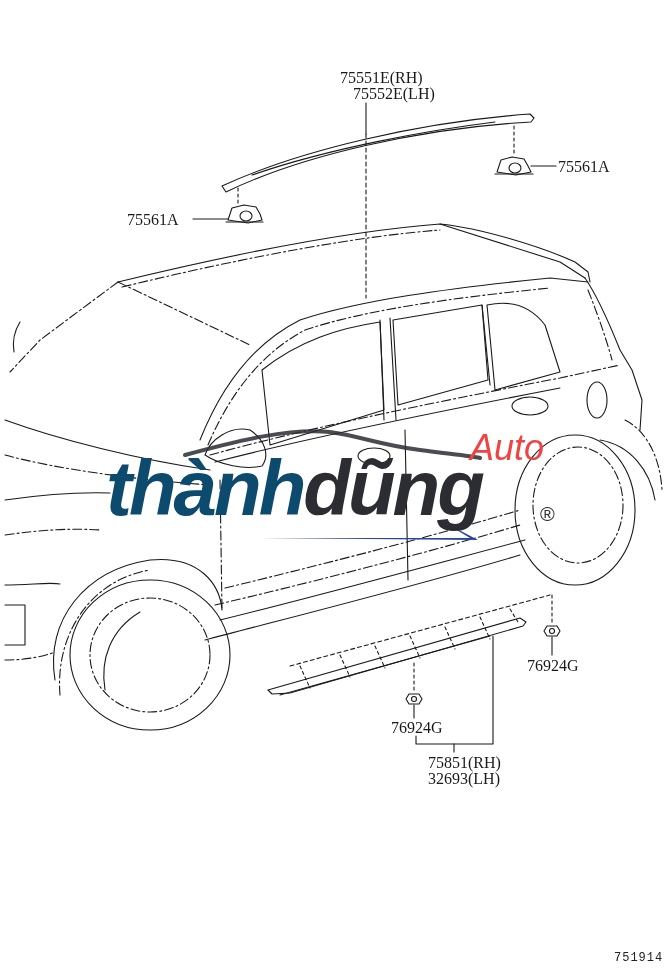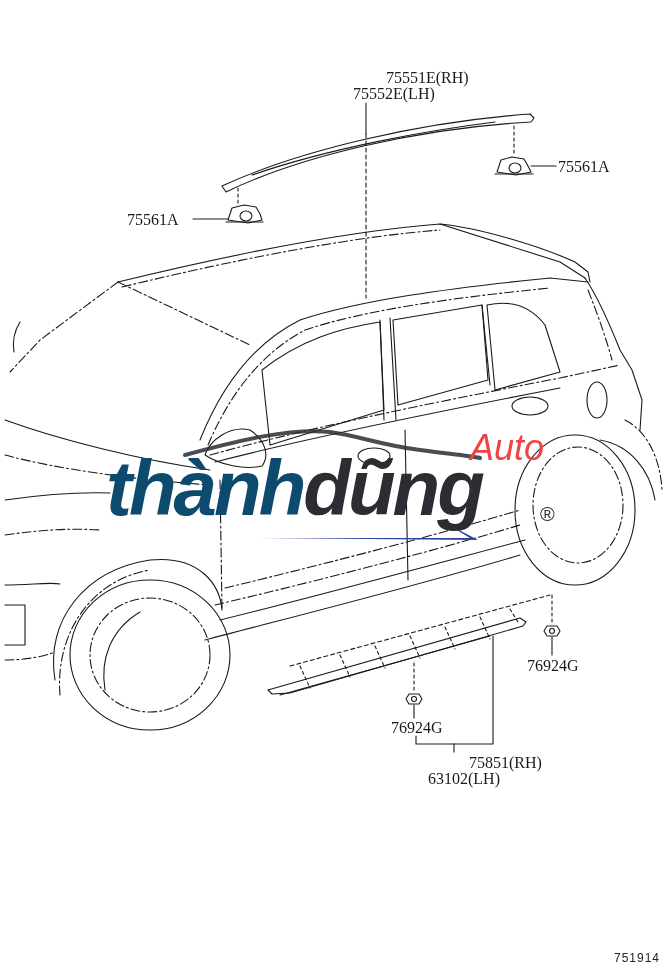--- a/index.html
+++ b/index.html
@@ -1,19 +1,19 @@
 <!DOCTYPE html>
 <html><head>
   <meta charset="utf-8">
   <style>
     html, body { margin: 0; padding: 0; background: #ffffff; }
     body { width: 671px; height: 974px; position: relative; overflow: hidden; }
     #canvas { position: absolute; left: 0; top: 0; width: 671px; height: 974px; }
     .lbl { position: absolute; font-family: "Liberation Serif", "DejaVu Serif", serif; font-size: 16px; color: #1a1a1a; line-height: 16px; white-space: nowrap; }
-    .lbl-sm { position: absolute; font-family: Liberation Sans, sans-serif; font-size: 12px; color: #222; letter-spacing: 1px; }
+    .lbl-sm { position: absolute; font-family: Liberation Mono, monospace; font-size: 12px; color: #222; letter-spacing: 1px; }
     .logo-main { position: absolute; left: 106px; top: 448px; font-family: "Liberation Sans", "DejaVu Sans", sans-serif; font-weight: bold; font-style: italic; font-size: 78px; letter-spacing: -3px; line-height: 80px; white-space: nowrap; }
     .logo-blue { color: #0c4a6e; }
     .logo-dark { color: #2b2d33; }
     .logo-auto { position: absolute; left: 470px; top: 430px; font-family: "Liberation Sans", "DejaVu Sans", sans-serif; font-style: italic; font-size: 36px; color: #ef4444; line-height: 36px; }
     .logo-reg { position: absolute; left: 540px; top: 503px; font-family: "Liberation Sans", "DejaVu Sans", sans-serif; font-size: 20px; color: #2b2d33; }
     svg line, svg path, svg polyline, svg ellipse, svg rect, svg polygon { vector-effect: non-scaling-stroke; }
   </style>
 </head>
 <body>
 
@@ -139,25 +139,25 @@
     <path d="M260,538 L470,538 L440,520 L478,540 Z" fill="#2a43a0" stroke="none"></path>
   </g>
 </svg>
 
 <div class="logo-main">
   <span class="logo-blue">thành</span><span class="logo-dark">dũng</span>
 </div>
 <div class="logo-auto">Auto</div>
 <div class="logo-reg">®</div>
 
-<div class="lbl" style="left:340px; top:70px;margin-left:46px;">75551E(RH)</div>
+<div class="lbl" style="left:340px; top:70px;">75551E(RH)</div>
 <div class="lbl" style="left:353px; top:86px;">75552E(LH)</div>
 
 <div class="lbl" style="left:558px; top:159px;">75561A</div>
 <div class="lbl" style="left:127px; top:212px;">75561A</div>
 
 <div class="lbl" style="left:527px; top:658px;">76924G</div>
 <div class="lbl" style="left:391px; top:720px;">76924G</div>
 
-<div class="lbl" style="left:428px; top:755px;margin-left:41px;">75851(RH)</div>
-<div class="lbl" style="left:428px; top:771px;">63102(LH)</div>
+<div class="lbl" style="left:428px; top:755px;">75851(RH)</div>
+<div class="lbl" style="left:428px; top:771px;">32693(LH)</div>
 
 <div class="lbl-sm" style="left:614px; top:951px;">751914</div>
 
 </body></html>

